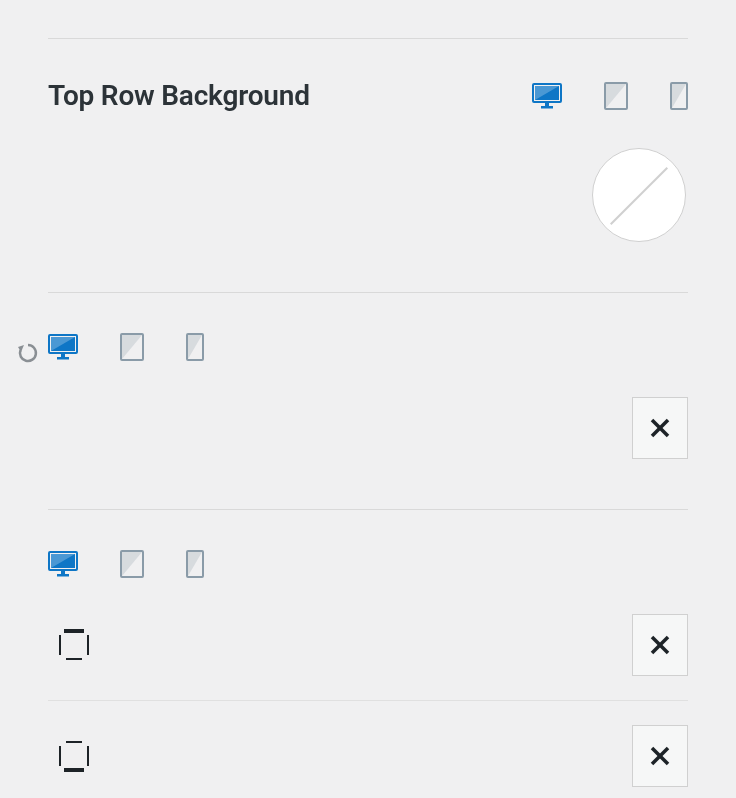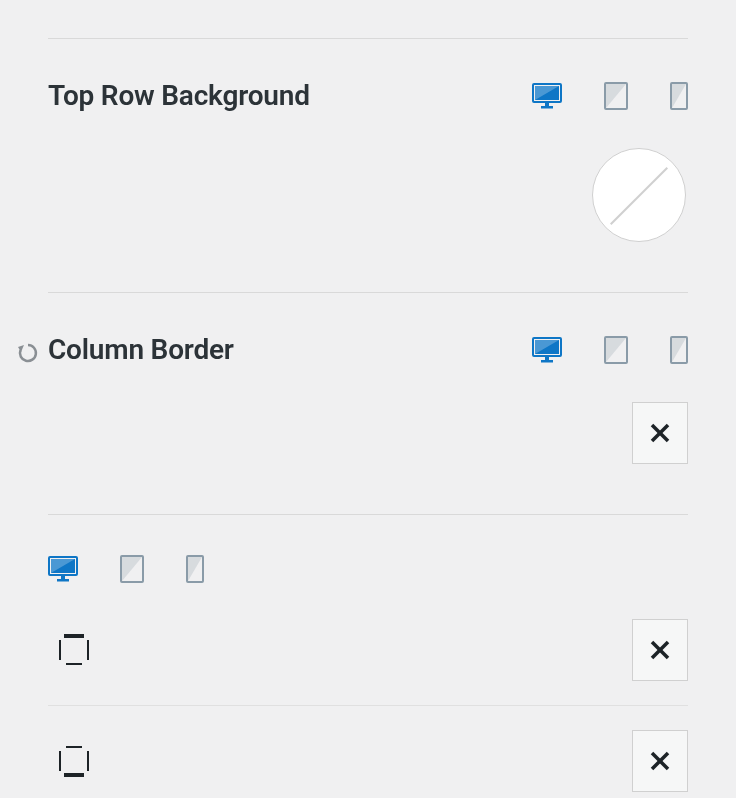--- a/index.html
+++ b/index.html
@@ -161,21 +161,20 @@
   </div>
 
   <div class="section section-column-border">
     <span class="reset-icon">
       <svg width="24" height="24" viewBox="0 0 24 24">
         <path d="M12 4 A8 8 0 1 1 4.5 9" fill="none" stroke="currentColor" stroke-width="2.5"></path>
         <polygon points="2,6 8,4 5,11" fill="currentColor"></polygon>
       </svg>
     </span>
     <div class="section-header">
-      <span class="section-title">Column Border</span>
       <div class="device-tabs">
         <span class="device-tab active">
           <svg width="30" height="26" viewBox="0 0 30 26">
             <rect x="1" y="1" width="28" height="18" rx="1" fill="none" stroke="currentColor" stroke-width="2"></rect>
             <rect x="3" y="3" width="24" height="14" fill="currentColor"></rect>
             <polygon points="3,3 27,3 3,17" fill="#fff" opacity="0.25"></polygon>
             <rect x="9" y="23" width="12" height="2.5" fill="currentColor"></rect>
             <rect x="13" y="19" width="4" height="4" fill="currentColor"></rect>
           </svg>
         </span>

